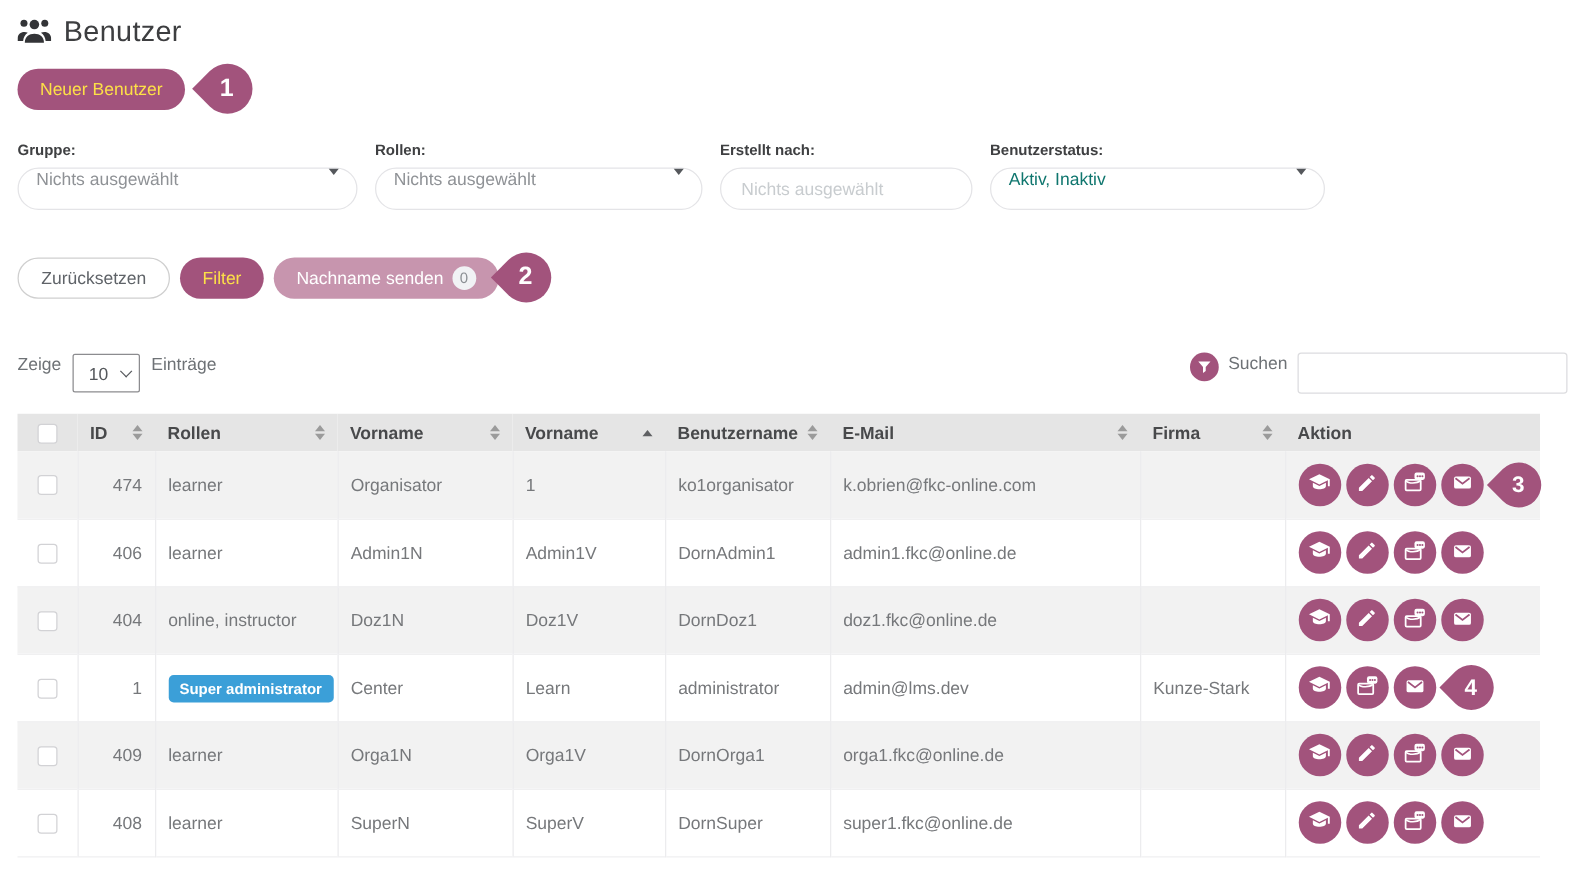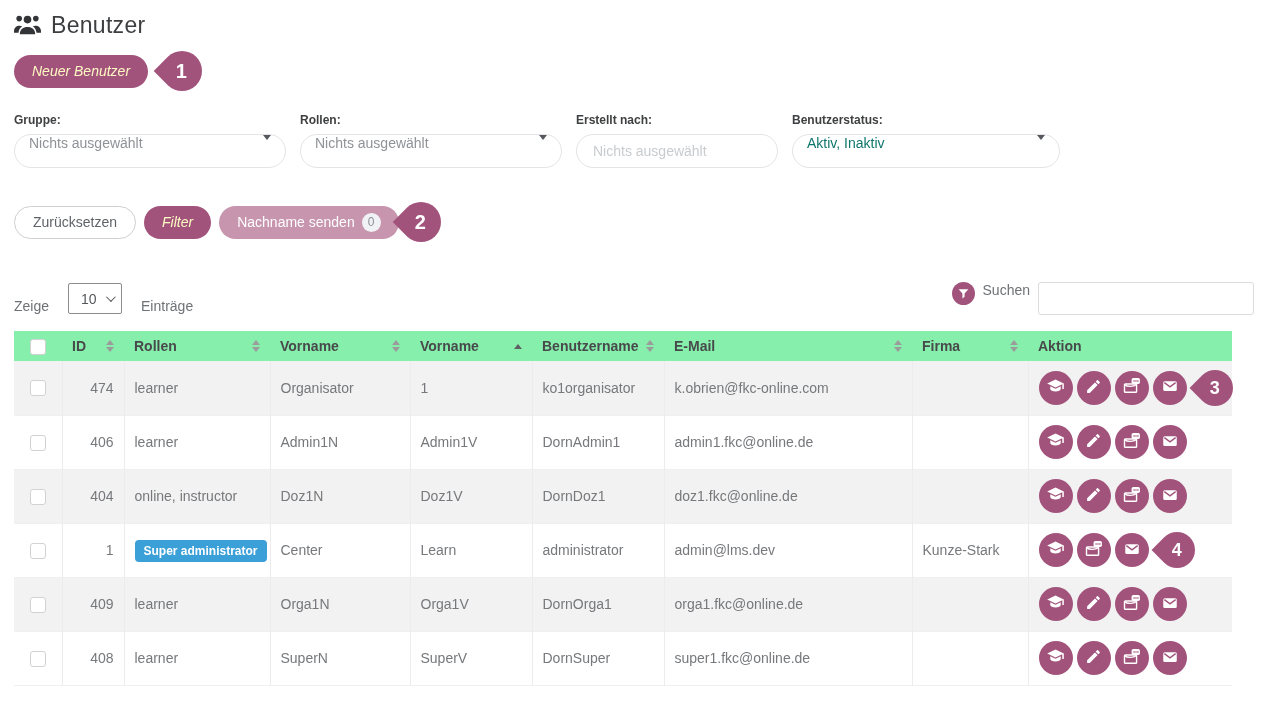--- a/index.html
+++ b/index.html
@@ -11,21 +11,21 @@
   }
   .page { padding:12px 14px 0 14px; }
 
   
   .title-row { display:flex; align-items:center; gap:10px; margin-bottom:12px; }
   .title-row h1 { font-size:23px; font-weight:500; color:#3d3e40; margin:0; letter-spacing:.3px; }
 
   
   .btn { border:none; border-radius:17px; padding:0 18px; height:33px; font-size:14px;
          font-family:inherit; display:inline-flex; align-items:center; cursor:pointer; }
-  .btn-primary { background:#a2537c; color:#fef9c3;font-style:italic; }
+  .btn-primary { background:#a2537c; color:#fde047; }
   .btn-outline { background:#fff; border:1px solid #cfcfcf; color:#5f6368; }
   .btn-disabled { background:#c795ae; color:#fff; }
   .count-badge { background:#f1f2f5; color:#8b8f94; border-radius:50%; width:19px; height:19px;
                  display:inline-flex; align-items:center; justify-content:center; font-size:12px; margin-left:7px; }
 
   
   .pin { width:40px; height:40px; background:#a2537c; border-radius:50% 50% 50% 0;
          transform:rotate(45deg); display:inline-flex; align-items:center; justify-content:center;
          flex:0 0 auto; }
   .pin > span { transform:rotate(-45deg); color:#fff; font-weight:bold; font-size:20px; }
@@ -45,35 +45,35 @@
                 border-top:5px solid #55585c; margin-left:8px; flex:0 0 auto; }
   .pill input { border:none; outline:none; width:100%; font:inherit; color:#6e7276; background:transparent; }
   .pill input::placeholder { color:#c8cccf; }
   .w-gruppe { width:272px; } .w-rollen { width:262px; } .w-erstellt { width:202px; } .w-status { width:268px; }
 
   .actions-row { display:flex; align-items:center; gap:8px; margin-bottom:40px; }
   .actions-row .pin { margin-left:-6px; }
 
   
   .controls-row { display:flex; align-items:center; justify-content:space-between; margin-bottom:16px; }
-  .controls-left { display:flex; align-items:flex-end; gap:19px; color:#6e7276; }
+  .controls-left { display:flex; align-items:flex-start; gap:9px; color:#6e7276; }
   .page-size { width:54px; height:31px; border:1px solid #8c8c8f; border-radius:2px; background:#fff;
                display:inline-flex; align-items:center; justify-content:space-between; padding:0 8px 0 12px;
                color:#55585c; cursor:pointer; }
   .chev { width:7px; height:7px; border-right:1.6px solid #55585c; border-bottom:1.6px solid #55585c;
           transform:rotate(45deg) translateY(-2px); }
   .controls-right { display:flex; align-items:flex-start; gap:8px; }
   .circle-icon { width:23px; height:23px; border-radius:50%; background:#a2537c;
                  display:inline-flex; align-items:center; justify-content:center; }
   .search-input { width:216px; height:33px; border:1px solid #dcdcdf; border-radius:3px;
                   padding:0 10px; font:inherit; color:#6e7276; outline:none; }
 
   
   table { width:1218px; border-collapse:collapse; table-layout:fixed; }
-  thead th { background:#86efac; color:#48494b; font-weight:bold; text-align:left;
+  thead th { background:#e5e5e5; color:#48494b; font-weight:bold; text-align:left;
              padding:0 10px; height:30px; font-size:14px; }
   thead th .th-inner { display:flex; align-items:center; justify-content:space-between; }
   .sort { display:inline-flex; flex-direction:column; gap:2px; margin-left:6px; }
   .sort i { display:block; width:0; height:0; border-left:4px solid transparent; border-right:4px solid transparent; }
   .sort i.up { border-bottom:5px solid #9b9b9b; }
   .sort i.dn { border-top:5px solid #9b9b9b; }
   .sort.asc i.up { border-bottom-color:#5f6063; }
   tbody td { padding:0 10px; height:54px; border-left:1px solid #ececee; color:#76787b; }
   tbody td:first-child { border-left:none; }
   tbody tr.alt { background:#f2f2f2; }

